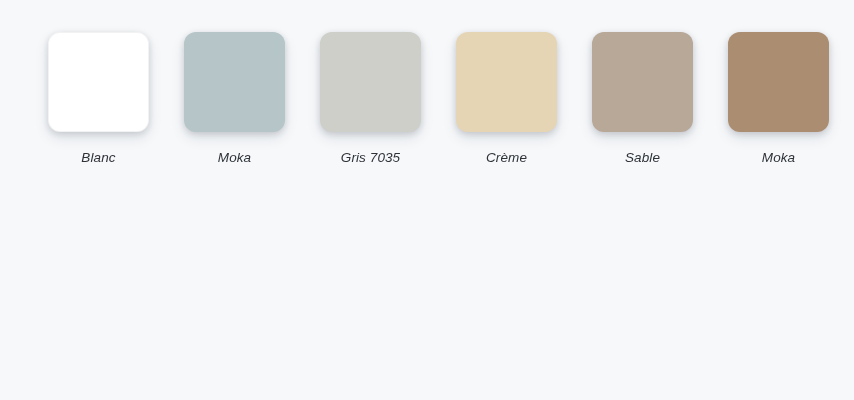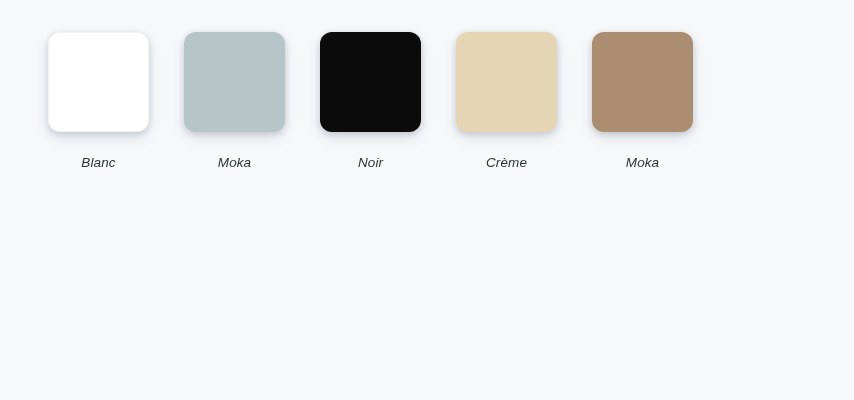--- a/index.html
+++ b/index.html
@@ -48,21 +48,21 @@
     box-sizing: border-box;
   }
 
   .swatch-chip.has-outline {
     box-shadow: 0 2px 6px rgba(23, 32, 48, 0.14),
                 0 6px 14px rgba(23, 32, 48, 0.10),
                 inset 0 0 0 1px rgba(0, 0, 0, 0.05);
   }
 
   .swatch-label {
-    margin-top: 24px;
+    margin-top: 19px;
     width: 101px;
     text-align: center;
     font-size: 13.5px;
     font-style: italic;
     color: #2f3338;
     letter-spacing: 0.1px;
     line-height: 1;
     white-space: nowrap;
   }
 </style>
@@ -73,25 +73,29 @@
   <div class="swatch-grid">
       <div class="swatch-cell">
         <div class="swatch-chip has-outline" style="background: rgb(255, 255, 255);"></div>
         <div class="swatch-label">Blanc</div>
       </div>
       <div class="swatch-cell">
         <div class="swatch-chip" style="background: rgb(181, 197, 200);"></div>
         <div class="swatch-label">Moka</div>
       </div>
       <div class="swatch-cell">
-        <div class="swatch-chip" style="background: rgb(11, 11, 11);"></div>
-        <div class="swatch-label">Noir</div>
+        <div class="swatch-chip" style="background: rgb(205, 207, 200);"></div>
+        <div class="swatch-label">Gris 7035</div>
       </div>
       <div class="swatch-cell">
         <div class="swatch-chip" style="background: rgb(230, 213, 180);"></div>
         <div class="swatch-label">Crème</div>
+      </div>
+      <div class="swatch-cell">
+        <div class="swatch-chip" style="background: rgb(184, 168, 152);"></div>
+        <div class="swatch-label">Sable</div>
       </div>
       <div class="swatch-cell">
         <div class="swatch-chip" style="background: rgb(171, 142, 114);"></div>
         <div class="swatch-label">Moka</div>
       </div>
     </div>
 </div>
 
 </body></html>

